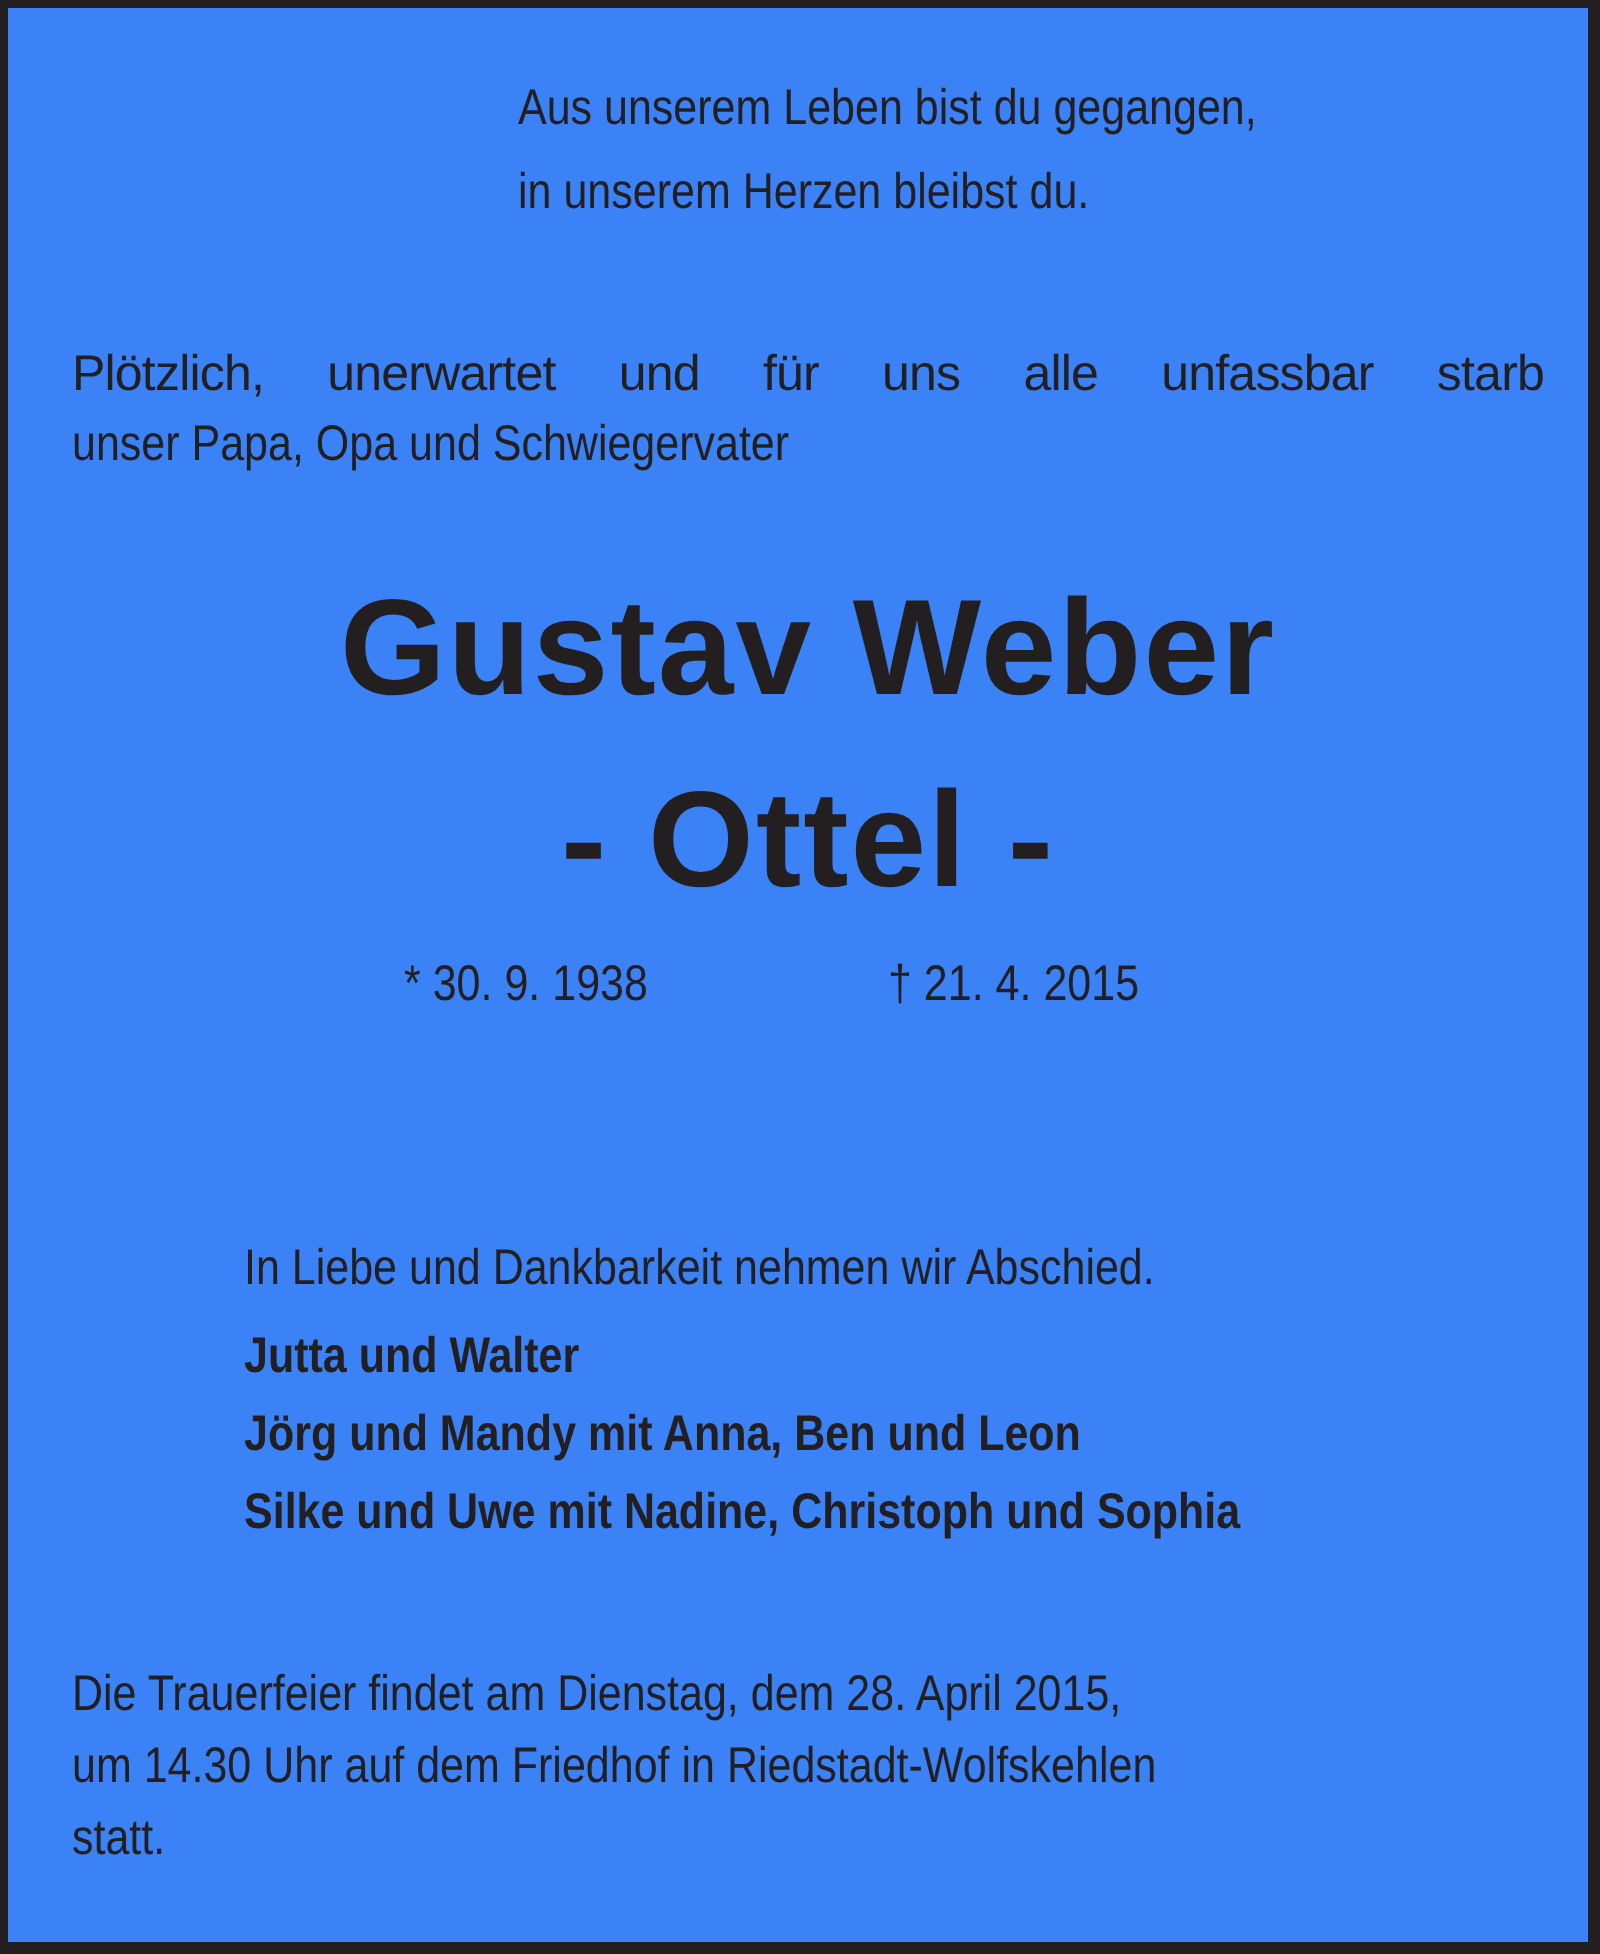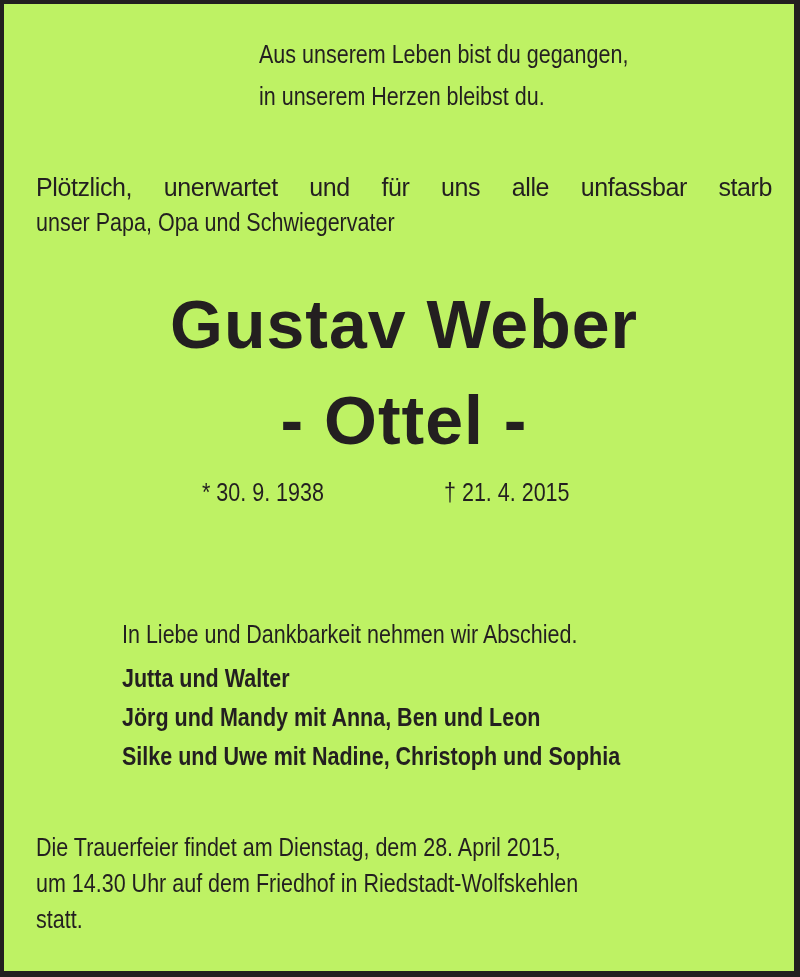--- a/index.html
+++ b/index.html
@@ -2,21 +2,21 @@
 <html><head>
 <meta charset="utf-8">
 <style>
   html, body { margin: 0; padding: 0; background: #ffffff; }
   body { width: 800px; height: 977px; position: relative; overflow: hidden; }
   .frame {
     position: absolute; left: 0; top: 0; width: 800px; height: 977px;
     box-sizing: border-box;
     border-style: solid; border-color: #231f20;
     border-width: 4px 6px 6px 4px;
-    background: #bef264;
+    background: #3b82f6;
   }
   .t {
     position: absolute; margin: 0; white-space: nowrap;
     font-family: "Liberation Sans", sans-serif;
     color: #231f20;
     font-size: 25px; line-height: 41px;
     transform-origin: left top;
   }
   .cond { transform: scaleX(0.86); }
   .motto { left: 255px; top: 30px; }

